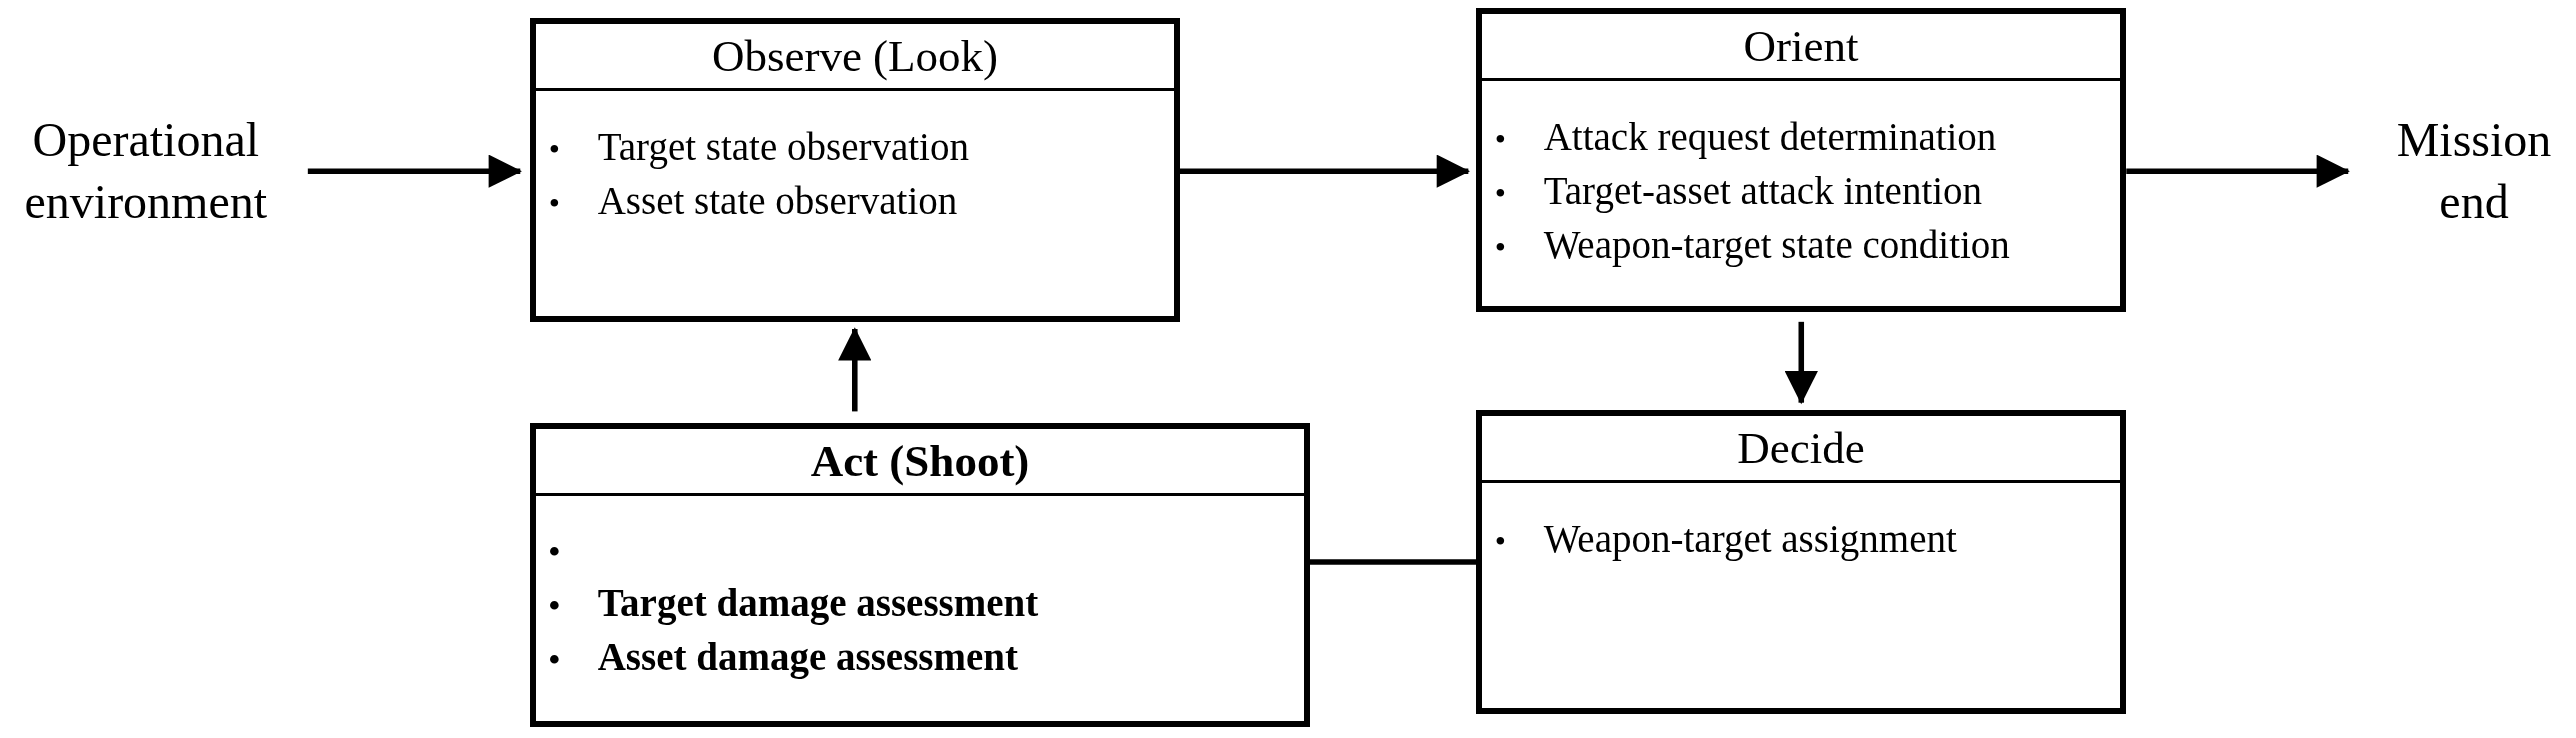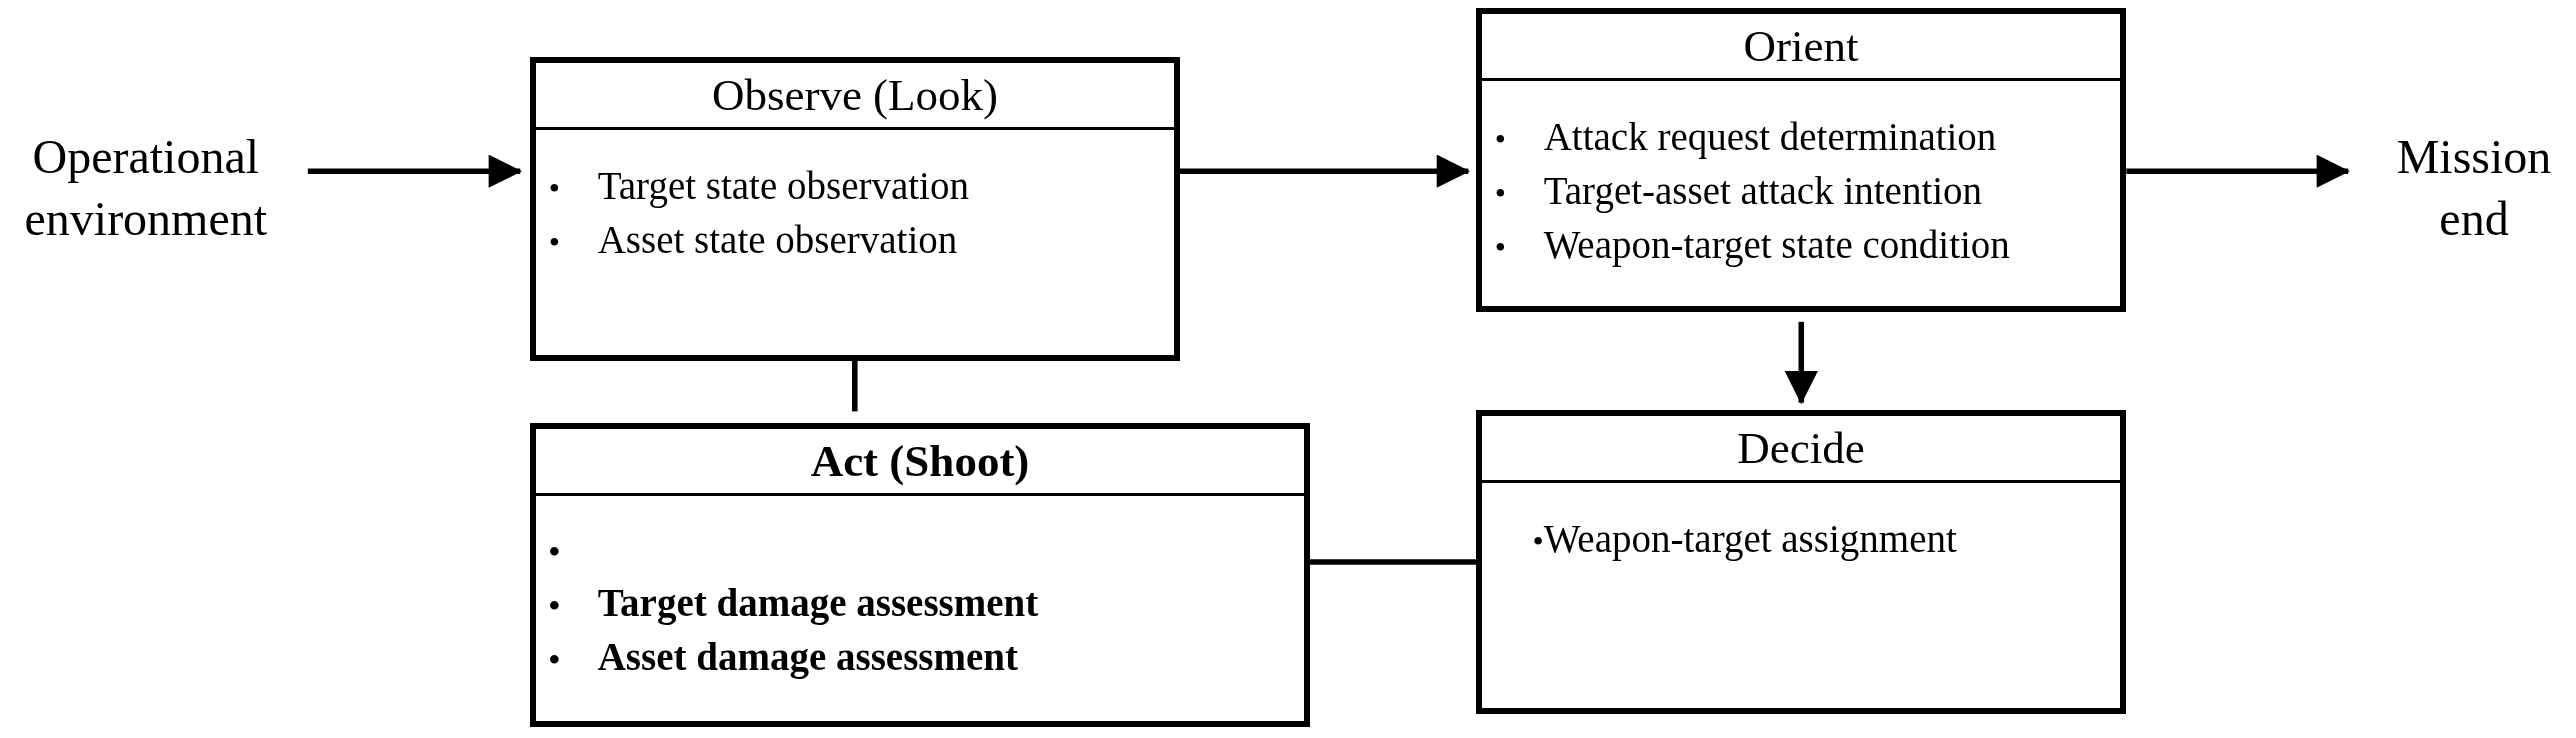--- a/index.html
+++ b/index.html
@@ -31,24 +31,24 @@
   #arrow-layer .arrowhead-shape {
     fill: #000000;
     stroke: none;
   }
   .node-box {
     position: absolute;
     box-sizing: border-box;
     border: 6.3px solid #000000;
     background: #ffffff;
   }
-  .box-observe { left: 530px; top: 18px;  width: 650px; height: 304px; margin-top: 39px; }
+  .box-observe { left: 530px; top: 18px;  width: 650px; height: 304px; }
   .box-orient  { left: 1476px; top: 8px; width: 650px; height: 304px; }
   .box-act     { left: 530px; top: 423px; width: 780px; height: 304px; font-weight: bold; }
-  .box-decide  { left: 1476px; top: 410px; width: 650px; height: 304px; text-align: right; }
+  .box-decide  { left: 1476px; top: 410px; width: 650px; height: 304px; }
   .box-title {
     height: 64px;
     border-bottom: 3.2px solid #000000;
     display: flex;
     align-items: center;
     justify-content: center;
     font-size: 45px;
     white-space: nowrap;
   }
   .box-body {
@@ -69,21 +69,20 @@
   .bullet-glyph {
     flex: 0 0 49px;
     font-size: 32px;
   }
   .edge-label {
     position: absolute;
     text-align: center;
     font-size: 48px;
     line-height: 62px;
     white-space: nowrap;
-    margin-top: 17px;
   }
   .label-environment { left: 6.3px;  top: 109px; width: 279px; }
   .label-mission     { left: 2363px; top: 109px; width: 222px; }
 </style>
 </head>
 <body>
 
 <div id="canvas">
 
   <svg id="arrow-layer" viewBox="0 0 3249 931" xmlns="http://www.w3.org/2000/svg">

